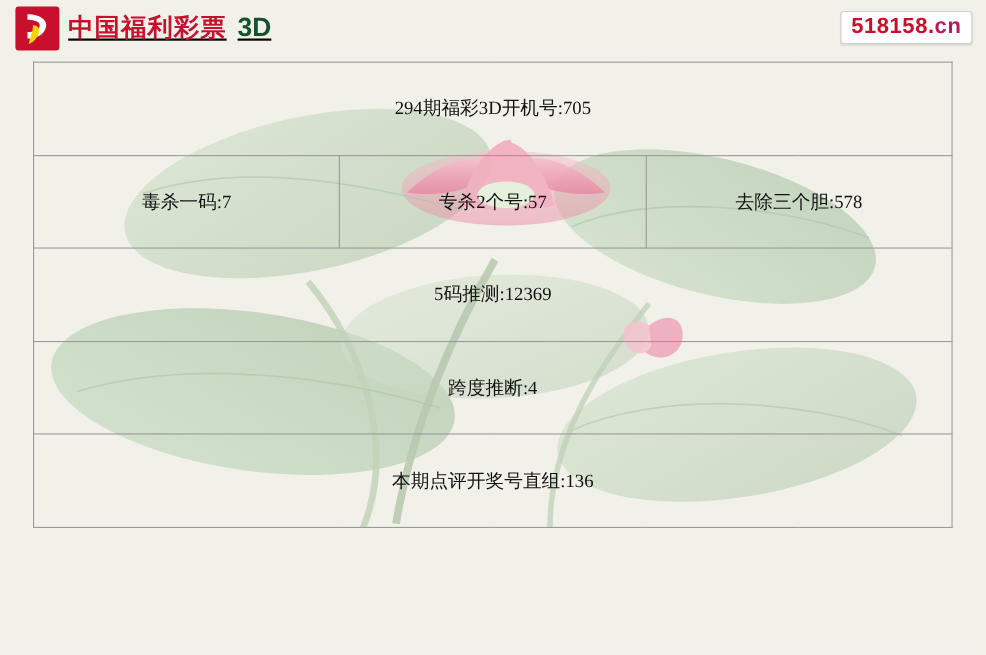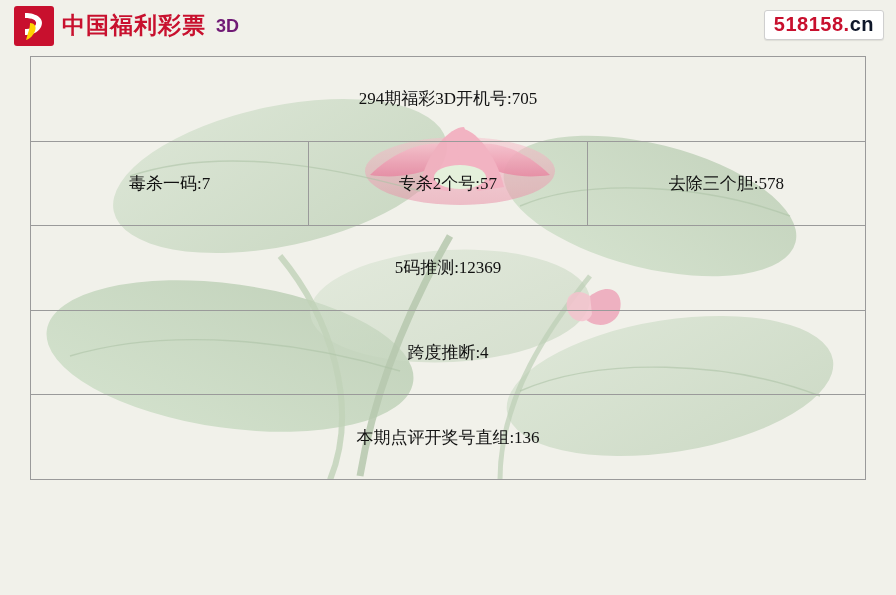--- a/index.html
+++ b/index.html
@@ -26,20 +26,21 @@
     height: 56px;
     padding: 6px 12px 0 14px;
     box-sizing: border-box;
     display: flex;
     align-items: flex-start;
   }
   .logo-wrap {
     display: flex;
     align-items: flex-start;
     gap: 8px;
+    text-decoration: underline;
   }
   .logo-mark {
     width: 40px;
     height: 40px;
     position: relative;
     flex: none;
   }
   .logo-mark .sq {
     position: absolute;
     left: 0; top: 0;
@@ -56,43 +57,43 @@
     font-family: "Liberation Serif", serif;
     font-size: 23px;
     color: #c8102e;
     letter-spacing: 1px;
     font-weight: bold;
     line-height: 40px;
     white-space: nowrap;
   }
   .brand-3d {
     font-family: "Liberation Sans", sans-serif;
-    font-size: 18px;
+    font-size: 24px;
     font-weight: bold;
-    color: #701a75;
+    color: #14532d;
     line-height: 40px;
     margin-left: 2px;
   }
   .site-badge {
     position: absolute;
     right: 12px;
     top: 10px;
     background: #ffffff;
     border: 1px solid #cfcfcf;
     border-radius: 3px;
     padding: 2px 9px 3px 9px;
     font-family: "Liberation Sans", sans-serif;
     font-size: 20px;
     font-weight: bold;
     letter-spacing: 0.5px;
     box-shadow: 0 1px 1px rgba(0,0,0,0.08);
   }
   .site-badge .num { color: #c8102e; }
   .site-badge .dot { color: #c8102e; }
-  .site-badge .cn  { color: #0f172a; text-align: right; }
+  .site-badge .cn  { color: #be185d; text-align: right; }
 
   
   .title {
     text-align: center;
     font-size: 31px;
     color: #111111;
     font-family: "Liberation Serif", "DejaVu Serif", serif;
     letter-spacing: 0px;
     margin: 2px 0 10px 0;
     white-space: nowrap;

